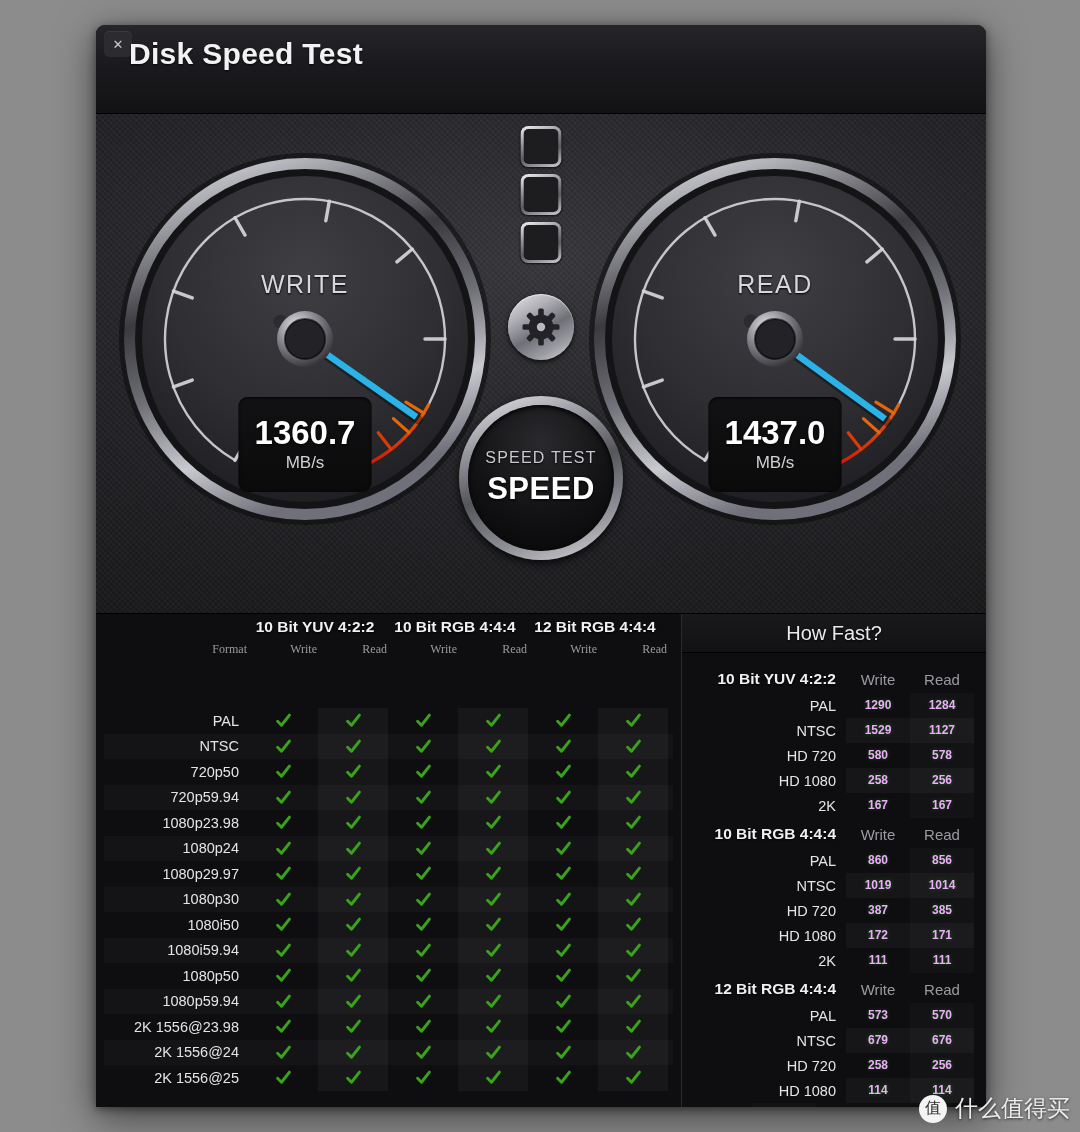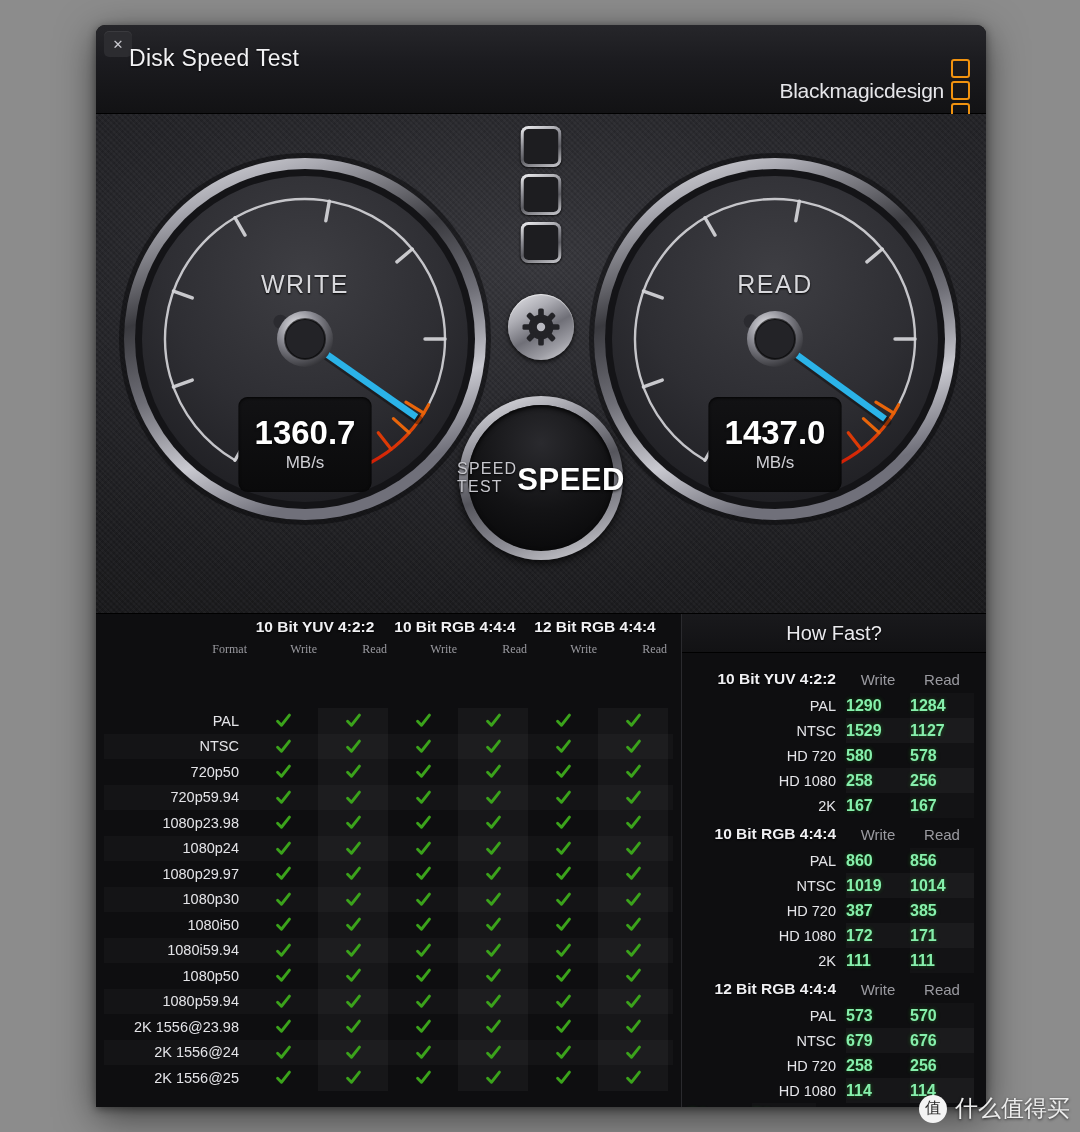--- a/index.html
+++ b/index.html
@@ -27,22 +27,22 @@
     border-bottom:1px solid #000;
   }
   #close-btn{
     position:absolute;left:8px;top:6px;width:28px;height:26px;
     border-radius:5px;background:#2c2c30;
     display:flex;align-items:center;justify-content:center;
     color:#c9c9cf;font-size:13px;font-weight:bold;cursor:pointer;
     box-shadow:inset 0 1px 0 rgba(255,255,255,.07);
   }
   #app-title{
-    position:absolute;left:33px;top:20px;
-    font-size:23px;color:#f2f2f4;font-weight:400;letter-spacing:.3px;
+    position:absolute;left:33px;top:12px;
+    font-size:30px;color:#f2f2f4;font-weight:700;letter-spacing:.3px;
     text-shadow:0 1px 2px rgba(0,0,0,.8);
   }
   #brand{
     position:absolute;right:16px;top:34px;
     display:flex;align-items:center;gap:7px;
   }
   #brand-text{font-size:21px;color:#e6e6ea;letter-spacing:-.3px;}
   #brand-marks{display:flex;flex-direction:column;gap:3px;}
   .brand-sq{width:15px;height:15px;border:2.2px solid #f0920f;border-radius:3px;}
 
@@ -98,21 +98,21 @@
     position:absolute;left:50%;transform:translateX(-50%);top:282px;
     width:164px;height:164px;border-radius:50%;cursor:pointer;
     background:linear-gradient(160deg,#eaeaee 0%,#9d9da5 25%,#55555c 50%,#8e8e96 75%,#dadade 100%);
     box-shadow:0 3px 9px rgba(0,0,0,.8);
     display:flex;align-items:center;justify-content:center;
   }
   #start-inner{
     width:146px;height:146px;border-radius:50%;
     background:radial-gradient(circle at 50% 26%, #2a2a2e 0%, #131315 52%, #050506 100%);
     box-shadow:inset 0 2px 5px rgba(0,0,0,.95);
-    display:flex;flex-direction:row;align-items:center;justify-content:center;
+    display:flex;flex-direction:column;align-items:center;justify-content:center;
   }
   #start-top{font-size:16px;color:#c8c8ce;letter-spacing:1.2px;text-shadow:0 1px 2px #000;}
   #start-main{font-size:31px;font-weight:bold;color:#fff;letter-spacing:.5px;margin-top:4px;text-shadow:0 1px 3px #000;}
 
   
   #bottom{position:relative;height:494px;display:flex;background:#0e0e10;}
   #panel-left{width:585px;position:relative;border-right:1px solid #2a2a2e;}
   #panel-right{flex:1;position:relative;}
 
   .panel-title{
@@ -142,22 +142,22 @@
 
   
   #hf-body{padding:10px 12px 0 6px;}
   .hf-group{display:flex;align-items:center;height:28px;margin-top:2px;}
   .hf-group-name{flex:1;text-align:right;font-size:15.5px;font-weight:bold;color:#f0f0f3;padding-right:10px;text-shadow:0 1px 2px #000;}
   .hf-col-head{width:64px;text-align:center;font-size:15px;color:#9a9aa0;}
   .hf-row{display:flex;align-items:center;height:25px;}
   .hf-row.alt .hf-w,.hf-row.alt .hf-r{background:rgba(255,255,255,.035);}
   .hf-name{flex:1;text-align:right;font-size:14.5px;color:#e4e4e8;padding-right:10px;}
   .hf-w,.hf-r{
-    width:64px;text-align:left;font-size:16px;font-weight:bold;
-    color:#86efac;height:100%;line-height:25px;text-shadow:0 0 4px rgba(30,220,30,.35);
+    width:64px;text-align:center;font-size:12px;font-weight:bold;
+    color:#f0abfc;height:100%;line-height:25px;text-shadow:0 0 4px rgba(30,220,30,.35);
   }
   .hf-r{background:rgba(255,255,255,.022);}
   .hf-row.alt .hf-r{background:rgba(255,255,255,.055);}
 
   
   #watermark{
     position:absolute;right:10px;bottom:8px;
     display:flex;align-items:center;gap:8px;z-index:40;
   }
   #wm-logo{
@@ -170,28 +170,20 @@
 </head>
 <body>
 
 <div id="window">
 
   <div id="titlebar">
     <div id="close-btn">
       <span>✕</span>
     </div>
     <div id="app-title">Disk Speed Test</div>
-    <div id="brand">
-      <span id="brand-text">Blackmagicdesign</span>
-      <span id="brand-marks">
-        <span class="brand-sq"></span>
-          <span class="brand-sq"></span>
-          <span class="brand-sq"></span>
-      </span>
-    </div>
   </div>
 
   <div id="gauge-panel">
 
     <div class="gauge" id="gauge-write">
         <svg width="430" height="400" viewBox="0 0 430 400">
           <defs>
     <linearGradient id="bez0" x1="0" y1="0" x2="0.35" y2="1">
       <stop offset="0%" stop-color="#f2f2f5"></stop>
               <stop offset="18%" stop-color="#a9a9b1"></stop>

